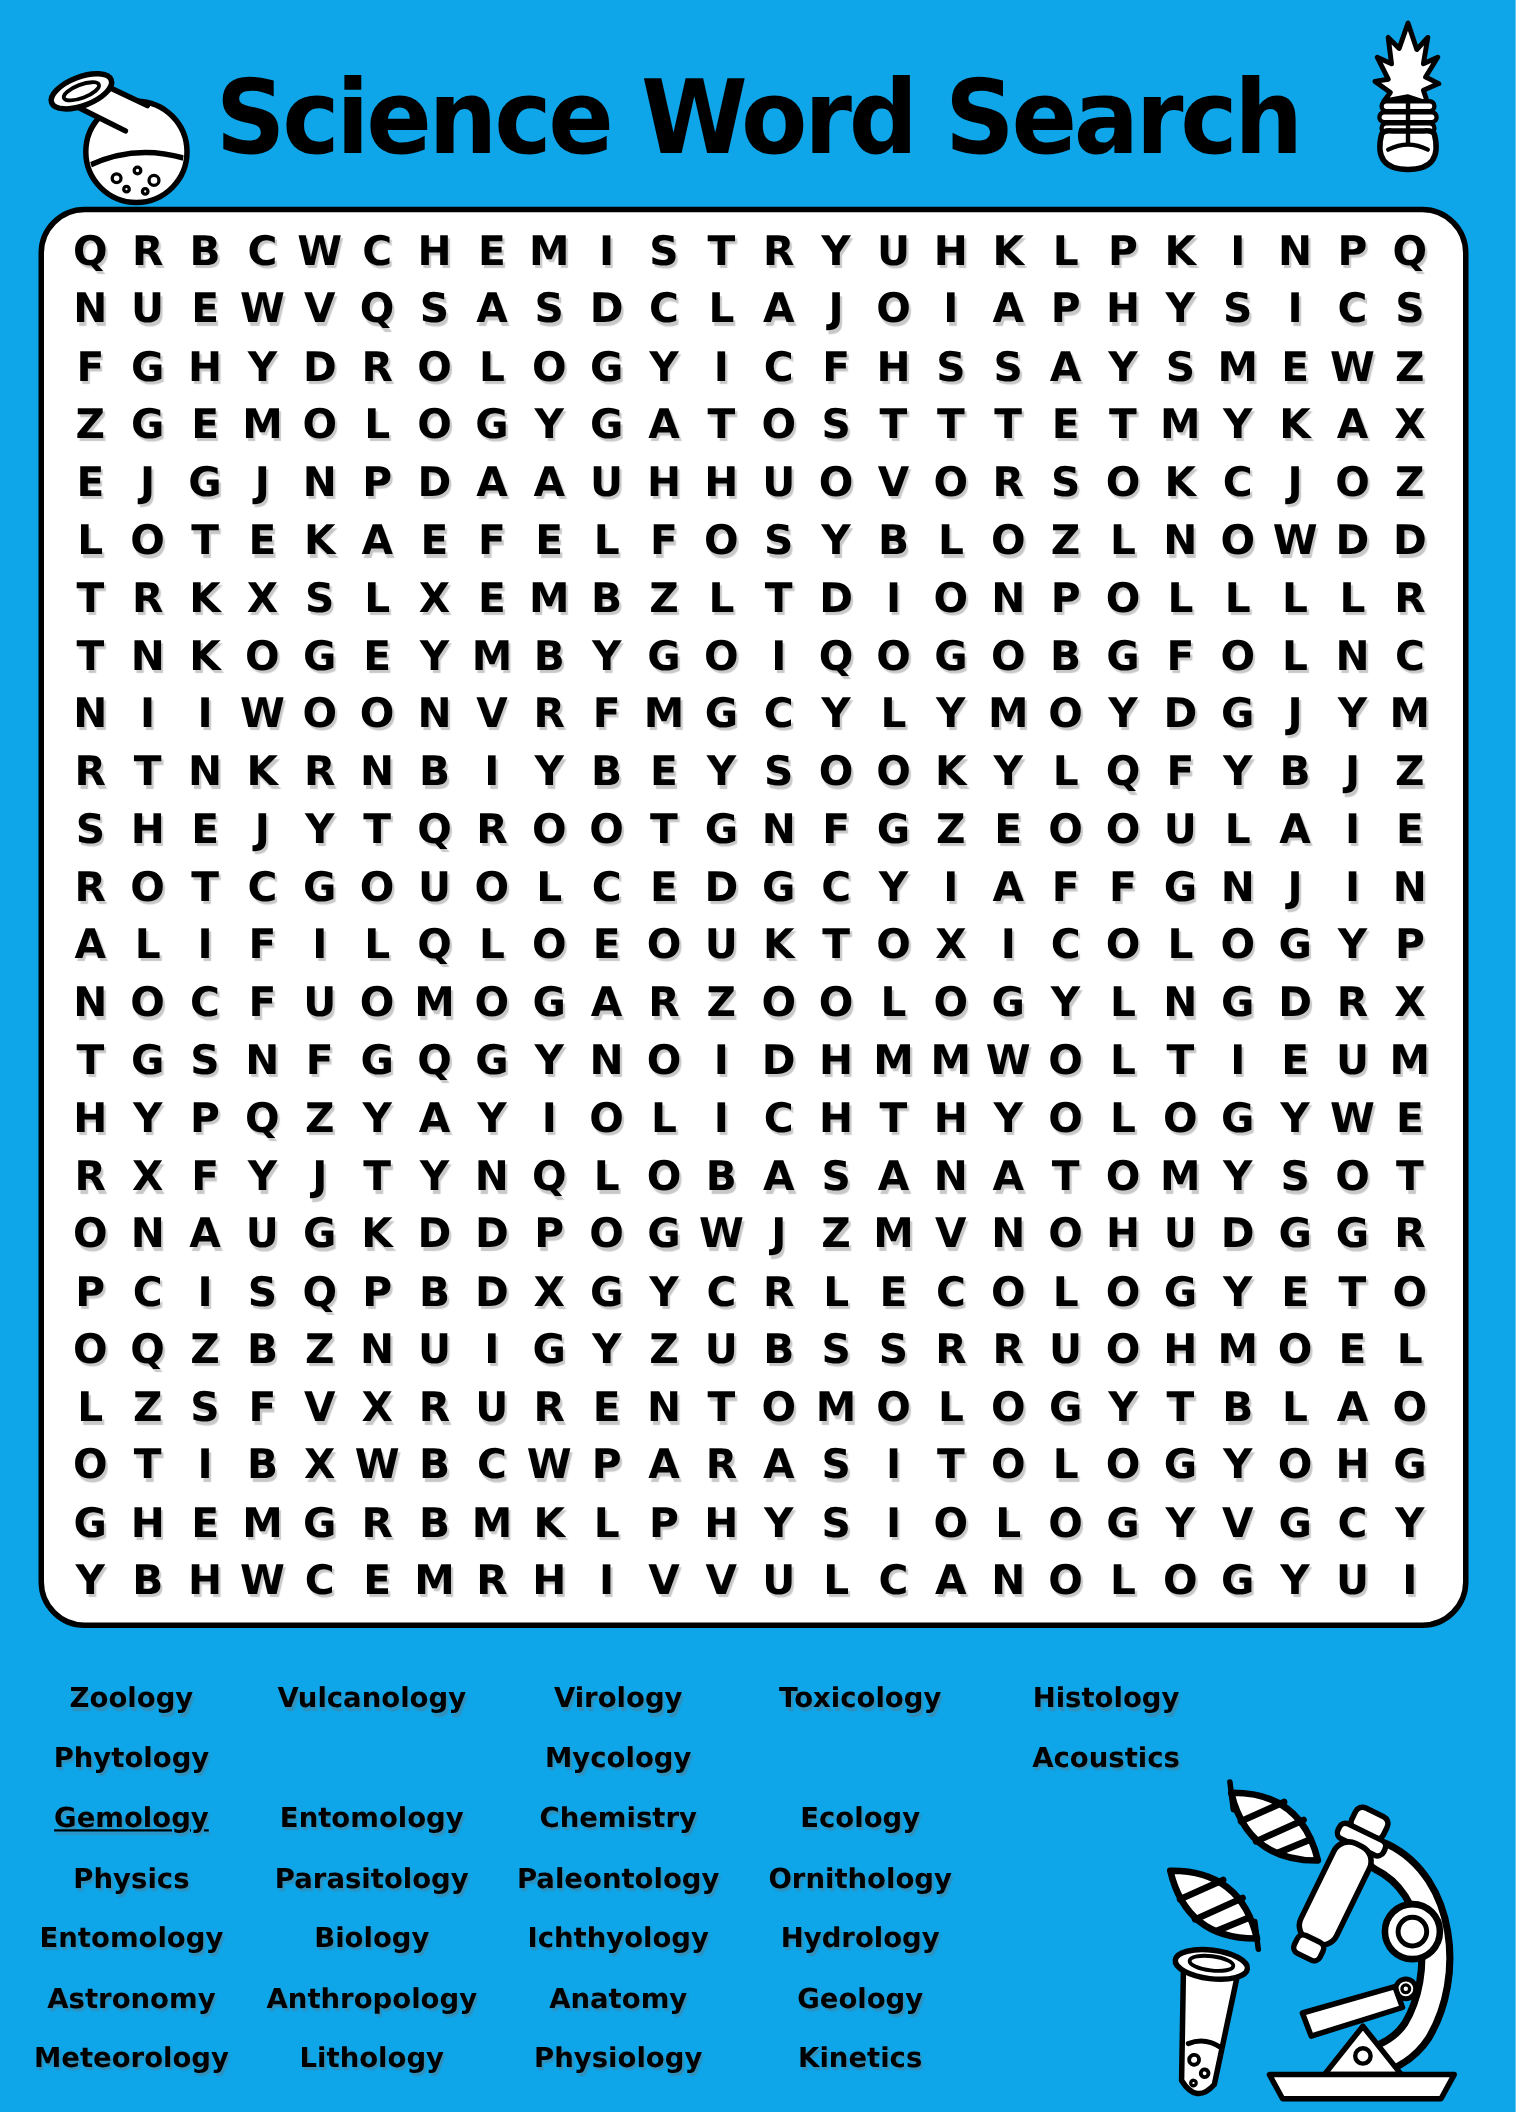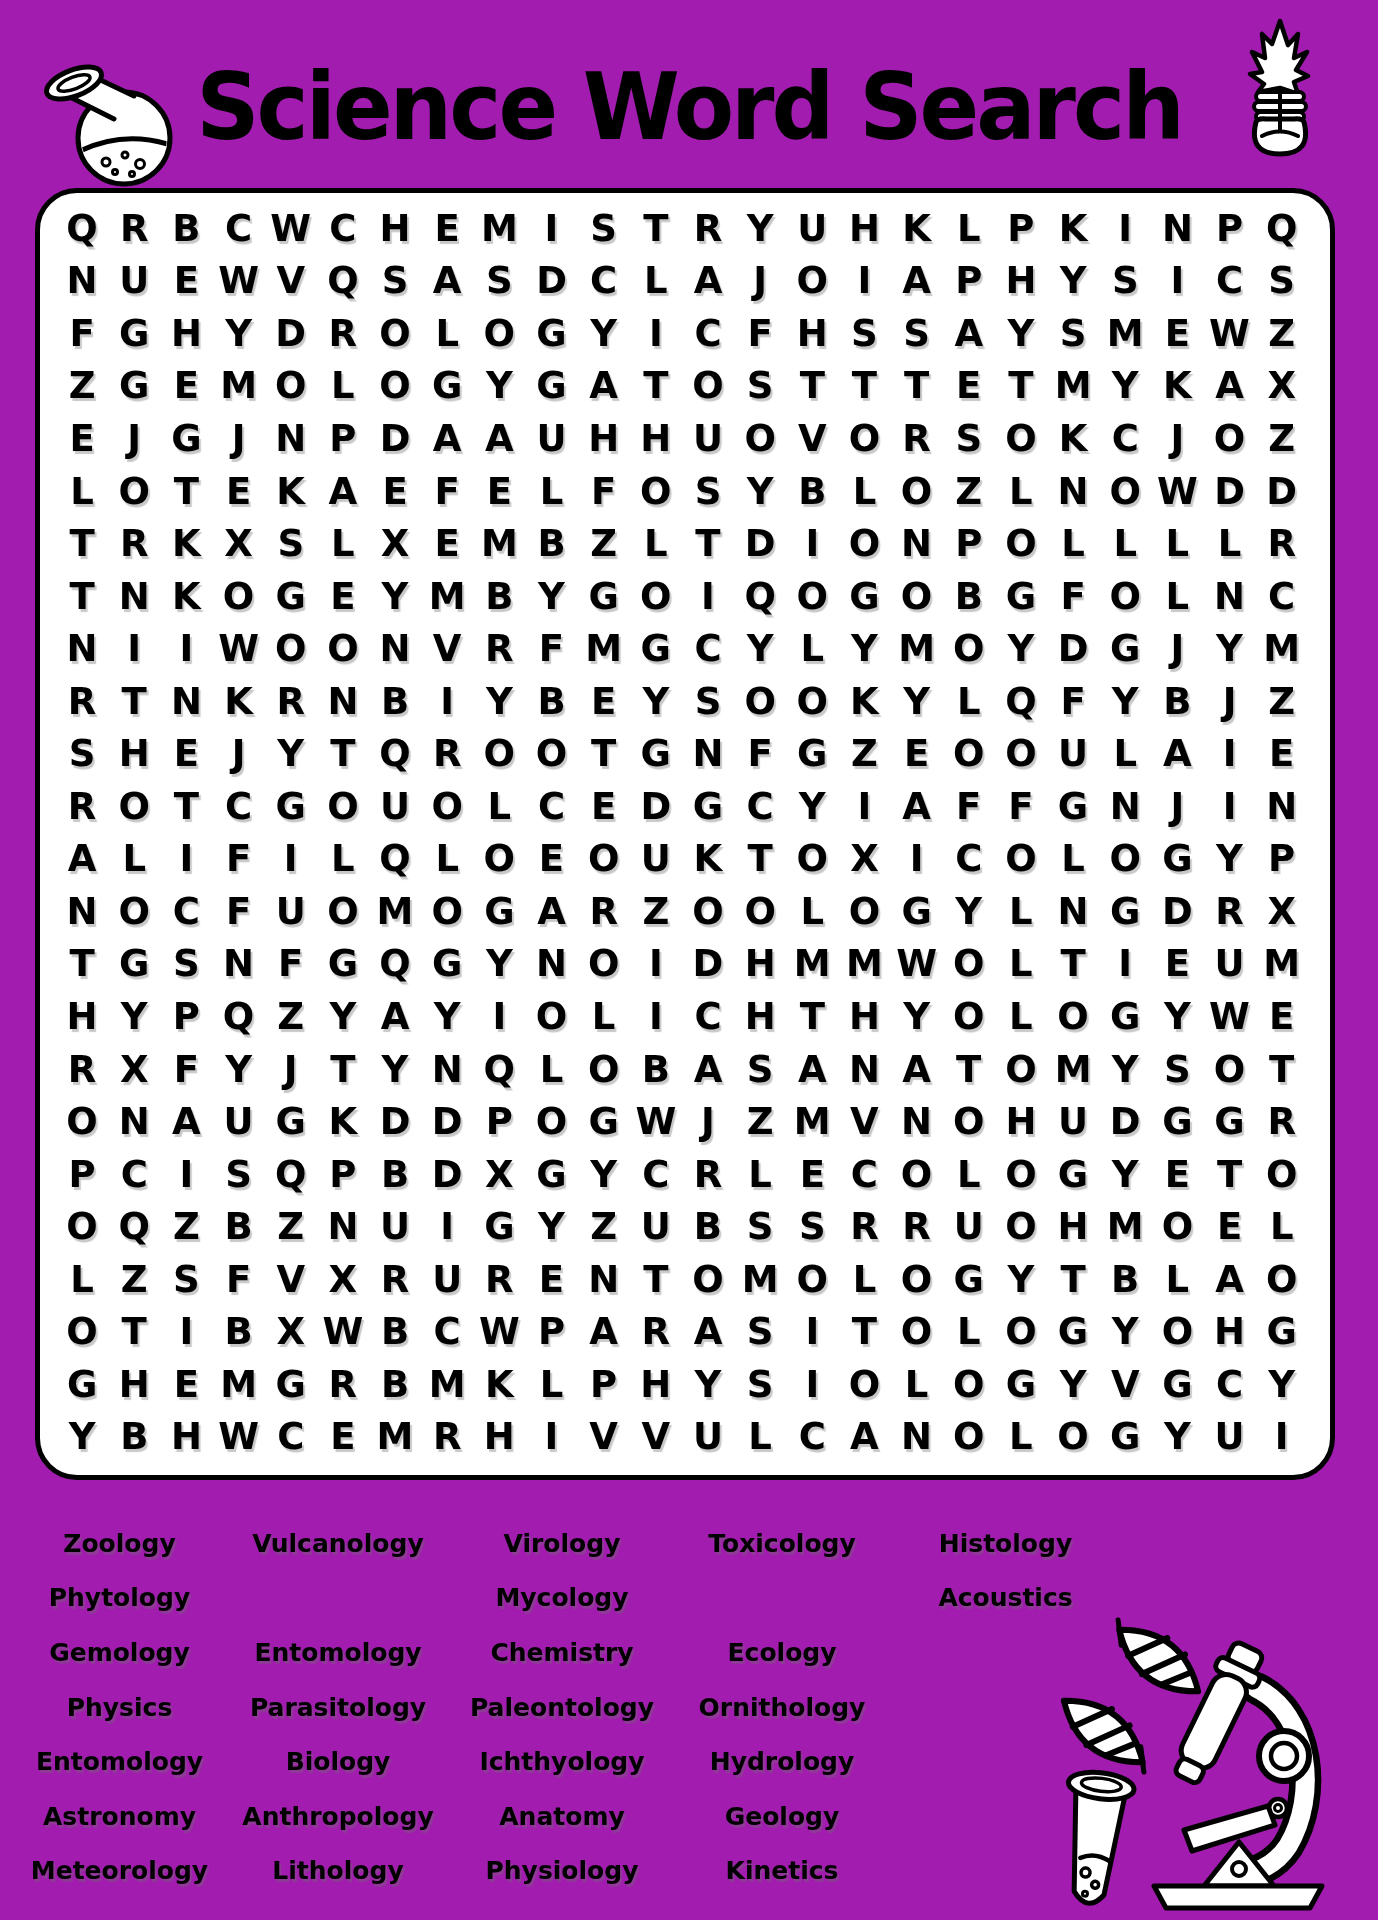--- a/index.html
+++ b/index.html
@@ -1,16 +1,16 @@
 <!DOCTYPE html>
 <html><head>
 <meta charset="utf-8">
 <style>
   html,body{margin:0;padding:0;background:#fff;}
-  .page{position:relative;width:1378px;height:1920px;background:#a21caf;overflow:hidden;
+  .page{position:relative;width:1378px;height:1920px;background:#0ea5e9;overflow:hidden;
         font-family:"DejaVu Sans","Liberation Sans",sans-serif;color:#000;}
 
   
   .title{position:absolute;left:0;top:52px;width:100%;text-align:center;
          font-size:88px;font-weight:bold;letter-spacing:-3px;white-space:nowrap;
          transform:scaleY(1.06);transform-origin:top center;}
 
   
   .icon-topleft{position:absolute;left:22px;top:62px;}
   .icon-topright{position:absolute;left:1210px;top:18px;}
@@ -658,21 +658,21 @@
       <span class="cell">O</span>
       <span class="cell">G</span>
       <span class="cell">Y</span>
       <span class="cell">U</span>
       <span class="cell">I</span>
     </div>
 
   <div class="word-list" id="word-list">
       <div class="word" style="grid-area: 1 / 1;">Zoology</div>
       <div class="word" style="grid-area: 2 / 1;">Phytology</div>
-      <div class="word" style="grid-area: 3 / 1;">Gemology</div>
+      <div class="word" style="grid-area: 3 / 1; text-decoration: underline;">Gemology</div>
       <div class="word" style="grid-area: 4 / 1;">Physics</div>
       <div class="word" style="grid-area: 5 / 1;">Entomology</div>
       <div class="word" style="grid-area: 6 / 1;">Astronomy</div>
       <div class="word" style="grid-area: 7 / 1;">Meteorology</div>
       <div class="word" style="grid-area: 1 / 2;">Vulcanology</div>
       <div class="word" style="grid-area: 3 / 2;">Entomology</div>
       <div class="word" style="grid-area: 4 / 2;">Parasitology</div>
       <div class="word" style="grid-area: 5 / 2;">Biology</div>
       <div class="word" style="grid-area: 6 / 2;">Anthropology</div>
       <div class="word" style="grid-area: 7 / 2;">Lithology</div>

